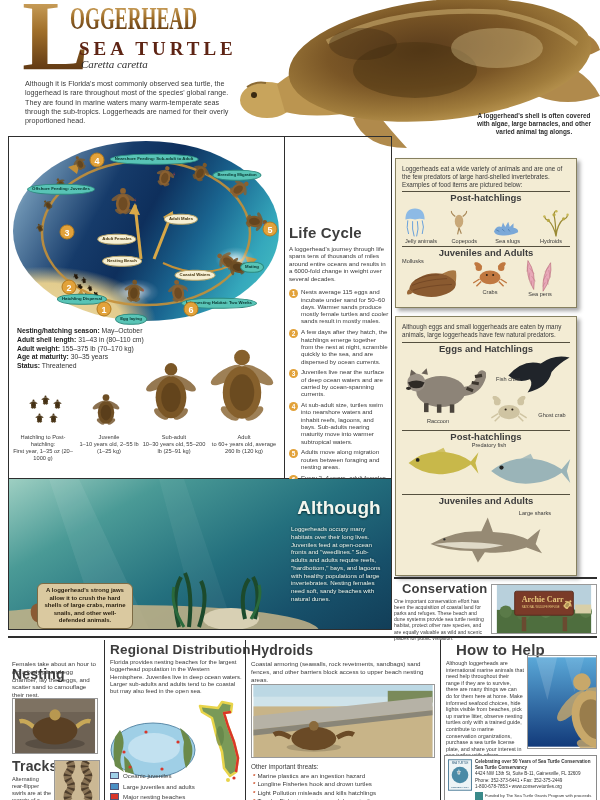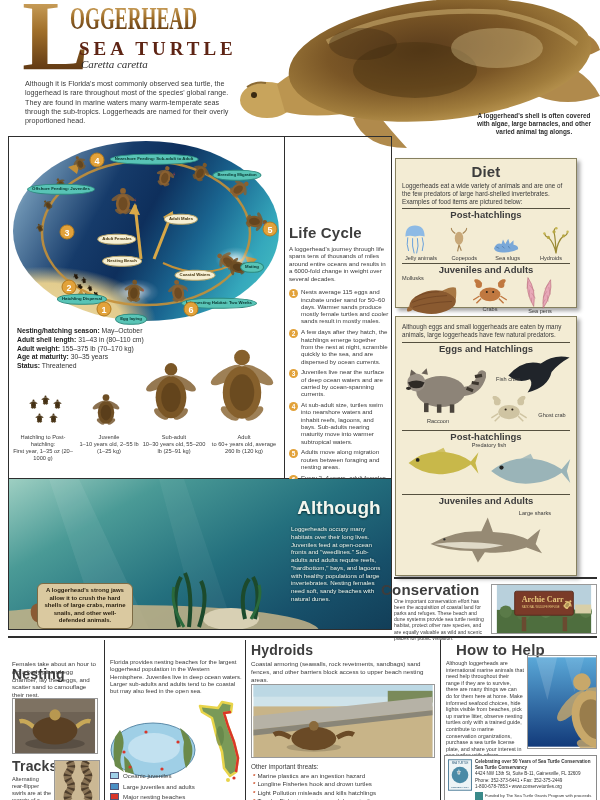--- a/index.html
+++ b/index.html
@@ -377,21 +377,20 @@
       <g transform="translate(28,22) rotate(-18) scale(2.55)" style="color:#9a7838">
         <use href="#s-turtle"></use>
       </g>
     </svg>
     <div class="abs" style="left:282px; top:18px; width:96px; text-align:center; font-size:19px; font-weight:bold; color:#f2f7ef; text-shadow:0 1px 2px #0a2a30;">Although</div>
     <div class="abs" style="left:282px; top:46px; width:94px; font-size:6.2px; line-height:1.25; color:#eef6ef; text-shadow:0 0 2px #0a2a30;">Loggerheads occupy many habitats over their long lives. Juveniles feed at open-ocean fronts and "weedlines." Sub-adults and adults require reefs, "hardbottom," bays, and lagoons with healthy populations of large invertebrates. Nesting females need soft, sandy beaches with natural dunes.</div>
     <div class="abs" style="left:28px; top:104px; width:96px; background:#dac9a0; border:1px solid #7c6a44; border-radius:6px; padding:3px 4px; font-size:6px; line-height:1.25; text-align:center; color:#2c2212; font-weight:bold;">A loggerhead's strong jaws allow it to crush the hard shells of large crabs, marine snails, and other well-defended animals.</div>
   </div>
 
   <div class="abs panel" style="left:395px; top:158px; width:182px; height:150px; padding:4px 6px;">
-    <div class="hd" style="text-align:center; font-size:15px;">Diet</div>
     <p class="body-s" style="margin:2px 0 3px;">Loggerheads eat a wide variety of animals and are one of the few predators of large hard-shelled invertebrates. Examples of food items are pictured below:</p>
     <div class="rule"></div>
     <div class="subhd">Post-hatchlings</div>
     <div style="display:flex; justify-content:space-between; align-items:flex-end; height:34px; margin-top:1px;">
       <svg viewBox="0 0 60 80" style="width:26px; height:32px;">
           <use href="#s-jelly"></use>
         </svg>
       <svg viewBox="0 0 40 60" style="width:20px; height:28px;">
           <use href="#s-copepod"></use>
         </svg>
@@ -462,21 +461,21 @@
     <div class="subhd">Juveniles and Adults</div>
     <div style="position:relative; height:62px;">
       <span class="lbl" style="position:absolute; left:108px; top:4px; width:50px;">Large sharks</span>
       <svg viewBox="0 0 200 90" style="position:absolute; left:4px; top:8px; width:160px; height:52px;">
           <use href="#s-shark"></use>
         </svg>
     </div>
   </div>
 
   <div class="hline" style="left:394px; top:577px; width:203px; border-top-width:2px;"></div>
-  <div class="abs hd" style="left:381px; top:581px; font-size:15px;">Conservation</div>
+  <div class="abs hd" style="left:402px; top:581px; font-size:13px;">Conservation</div>
   <div class="abs" style="left:394px; top:598px; width:94px; font-size:5.1px; line-height:1.2; color:#3a3a3a;">One important conservation effort has been the acquisition of coastal land for parks and refuges. These beach and dune systems provide sea turtle nesting habitat, protect other rare species, and are equally valuable as wild and scenic places for public visitation.</div>
   <svg class="abs" viewBox="0 0 106 54" style="left:491px; top:584px; width:106px; height:50px; border:0.5px solid #999;">
     <rect width="106" height="54" fill="#b8d0dc"></rect>
     <rect y="28" width="106" height="26" fill="#4e6e3e"></rect>
     <circle cx="10" cy="30" r="7" fill="#5a7a48"></circle>
       <circle cx="30" cy="32" r="8" fill="#567444"></circle>
     <circle cx="55" cy="30" r="7" fill="#5e7e4c"></circle>
       <circle cx="80" cy="31" r="8" fill="#546f42"></circle>
     <circle cx="100" cy="30" r="7" fill="#5a7a48"></circle>
     <rect x="88" y="22" width="18" height="10" fill="#d8cfa8"></rect>
@@ -510,20 +509,21 @@
   <div class="abs hd" style="left:12px; top:758px; font-size:14px;">Tracks</div>
   <div class="abs" style="left:12px; top:776px; width:40px; font-size:5.6px; line-height:1.25;">Alternating rear-flipper swirls are at the margin of a wavy track center</div>
   <svg class="abs" viewBox="0 0 46 42" style="left:54px; top:760px; width:46px; height:42px; border:0.5px solid #999;">
     <rect width="46" height="42" fill="#cbb894"></rect>
     <path d="M15,0 q4,6 0,11 q-4,5 0,10 q4,6 0,11 q-4,5 0,10" stroke="#8a7456" stroke-width="8" fill="none"></path>
     <path d="M15,0 q4,6 0,11 q-4,5 0,10 q4,6 0,11 q-4,5 0,10" stroke="#4e3e2c" stroke-width="8" fill="none" stroke-dasharray="2 3"></path>
     <path d="M33,0 q-4,6 0,11 q4,5 0,10 q-4,6 0,11 q4,5 0,10" stroke="#8a7456" stroke-width="8" fill="none"></path>
     <path d="M33,0 q-4,6 0,11 q4,5 0,10 q-4,6 0,11 q4,5 0,10" stroke="#4e3e2c" stroke-width="8" fill="none" stroke-dasharray="2 3"></path>
   </svg>
 
+  <div class="abs hd" style="left:110px; top:642px; font-size:13.5px;">Regional Distribution</div>
   <div class="abs" style="left:110px; top:659px; width:132px; font-size:6px; line-height:1.22;">Florida provides nesting beaches for the largest loggerhead population in the Western Hemisphere. Juveniles live in deep ocean waters. Larger sub-adults and adults tend to be coastal but may also feed in the open sea.</div>
   <svg class="abs" viewBox="0 0 86 56" style="left:110px; top:722px; width:86px; height:56px;">
     <ellipse cx="43" cy="28" rx="42" ry="27" fill="#9fcfe6" stroke="#5a8aa8" stroke-width="1"></ellipse>
     <ellipse cx="44" cy="26" rx="26" ry="15" fill="#c2e1f0"></ellipse>
     <path d="M10,8 Q16,18 12,30 Q8,40 14,50 L5,44 Q2,30 5,15Z" fill="#6b8a4a"></path>
     <path d="M14,34 Q22,40 24,52 L15,50Z" fill="#6b8a4a"></path>
     <path d="M70,6 Q80,12 82,24 Q84,36 76,46 Q72,34 74,20Z" fill="#6b8a4a"></path>
     <circle cx="14" cy="30" r="1.6" fill="#d9362a"></circle>
       <circle cx="20" cy="45" r="1.6" fill="#d9362a"></circle>
     <circle cx="52" cy="47" r="1.6" fill="#d9362a"></circle>

